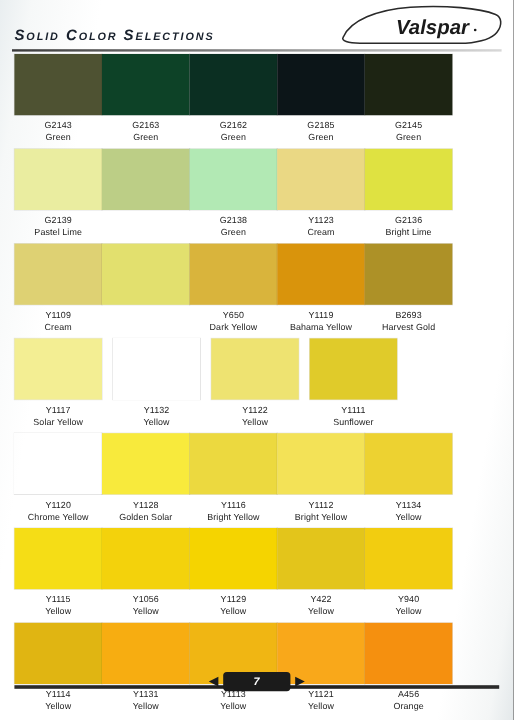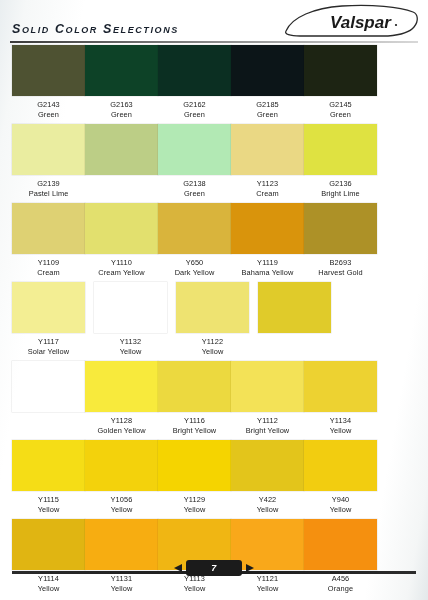--- a/index.html
+++ b/index.html
@@ -239,24 +239,20 @@
       <div class="row">
         <div class="cell">
           <div class="swatch" style="background: rgb(222, 209, 115);"></div>
           <div class="caption">
             <div class="code">Y1109</div>
             <div class="name">Cream</div>
           </div>
         </div>
         <div class="cell">
           <div class="swatch" style="background: rgb(226, 224, 110);"></div>
-          <div class="caption">
-            <div class="code">Y1110</div>
-            <div class="name">Cream Yellow</div>
-          </div>
         </div>
         <div class="cell">
           <div class="swatch" style="background: rgb(217, 180, 60);"></div>
           <div class="caption">
             <div class="code">Y650</div>
             <div class="name">Dark Yellow</div>
           </div>
         </div>
         <div class="cell">
           <div class="swatch" style="background: rgb(217, 148, 12);"></div>
@@ -290,31 +286,39 @@
         </div>
         <div class="cell">
           <div class="swatch" style="background: rgb(238, 227, 113);"></div>
           <div class="caption">
             <div class="code">Y1122</div>
             <div class="name">Yellow</div>
           </div>
         </div>
         <div class="cell">
           <div class="swatch" style="background: rgb(224, 203, 42);"></div>
+          <div class="caption">
+            <div class="code">Y1111</div>
+            <div class="name">Sunflower</div>
+          </div>
         </div>
       </div>
       <div class="row">
         <div class="cell">
           <div class="swatch"></div>
+          <div class="caption">
+            <div class="code">Y1120</div>
+            <div class="name">Chrome Yellow</div>
+          </div>
         </div>
         <div class="cell">
           <div class="swatch" style="background: rgb(248, 234, 60);"></div>
           <div class="caption">
             <div class="code">Y1128</div>
-            <div class="name">Golden Yellow</div>
+            <div class="name">Golden Solar</div>
           </div>
         </div>
         <div class="cell">
           <div class="swatch" style="background: rgb(236, 217, 63);"></div>
           <div class="caption">
             <div class="code">Y1116</div>
             <div class="name">Bright Yellow</div>
           </div>
         </div>
         <div class="cell">

